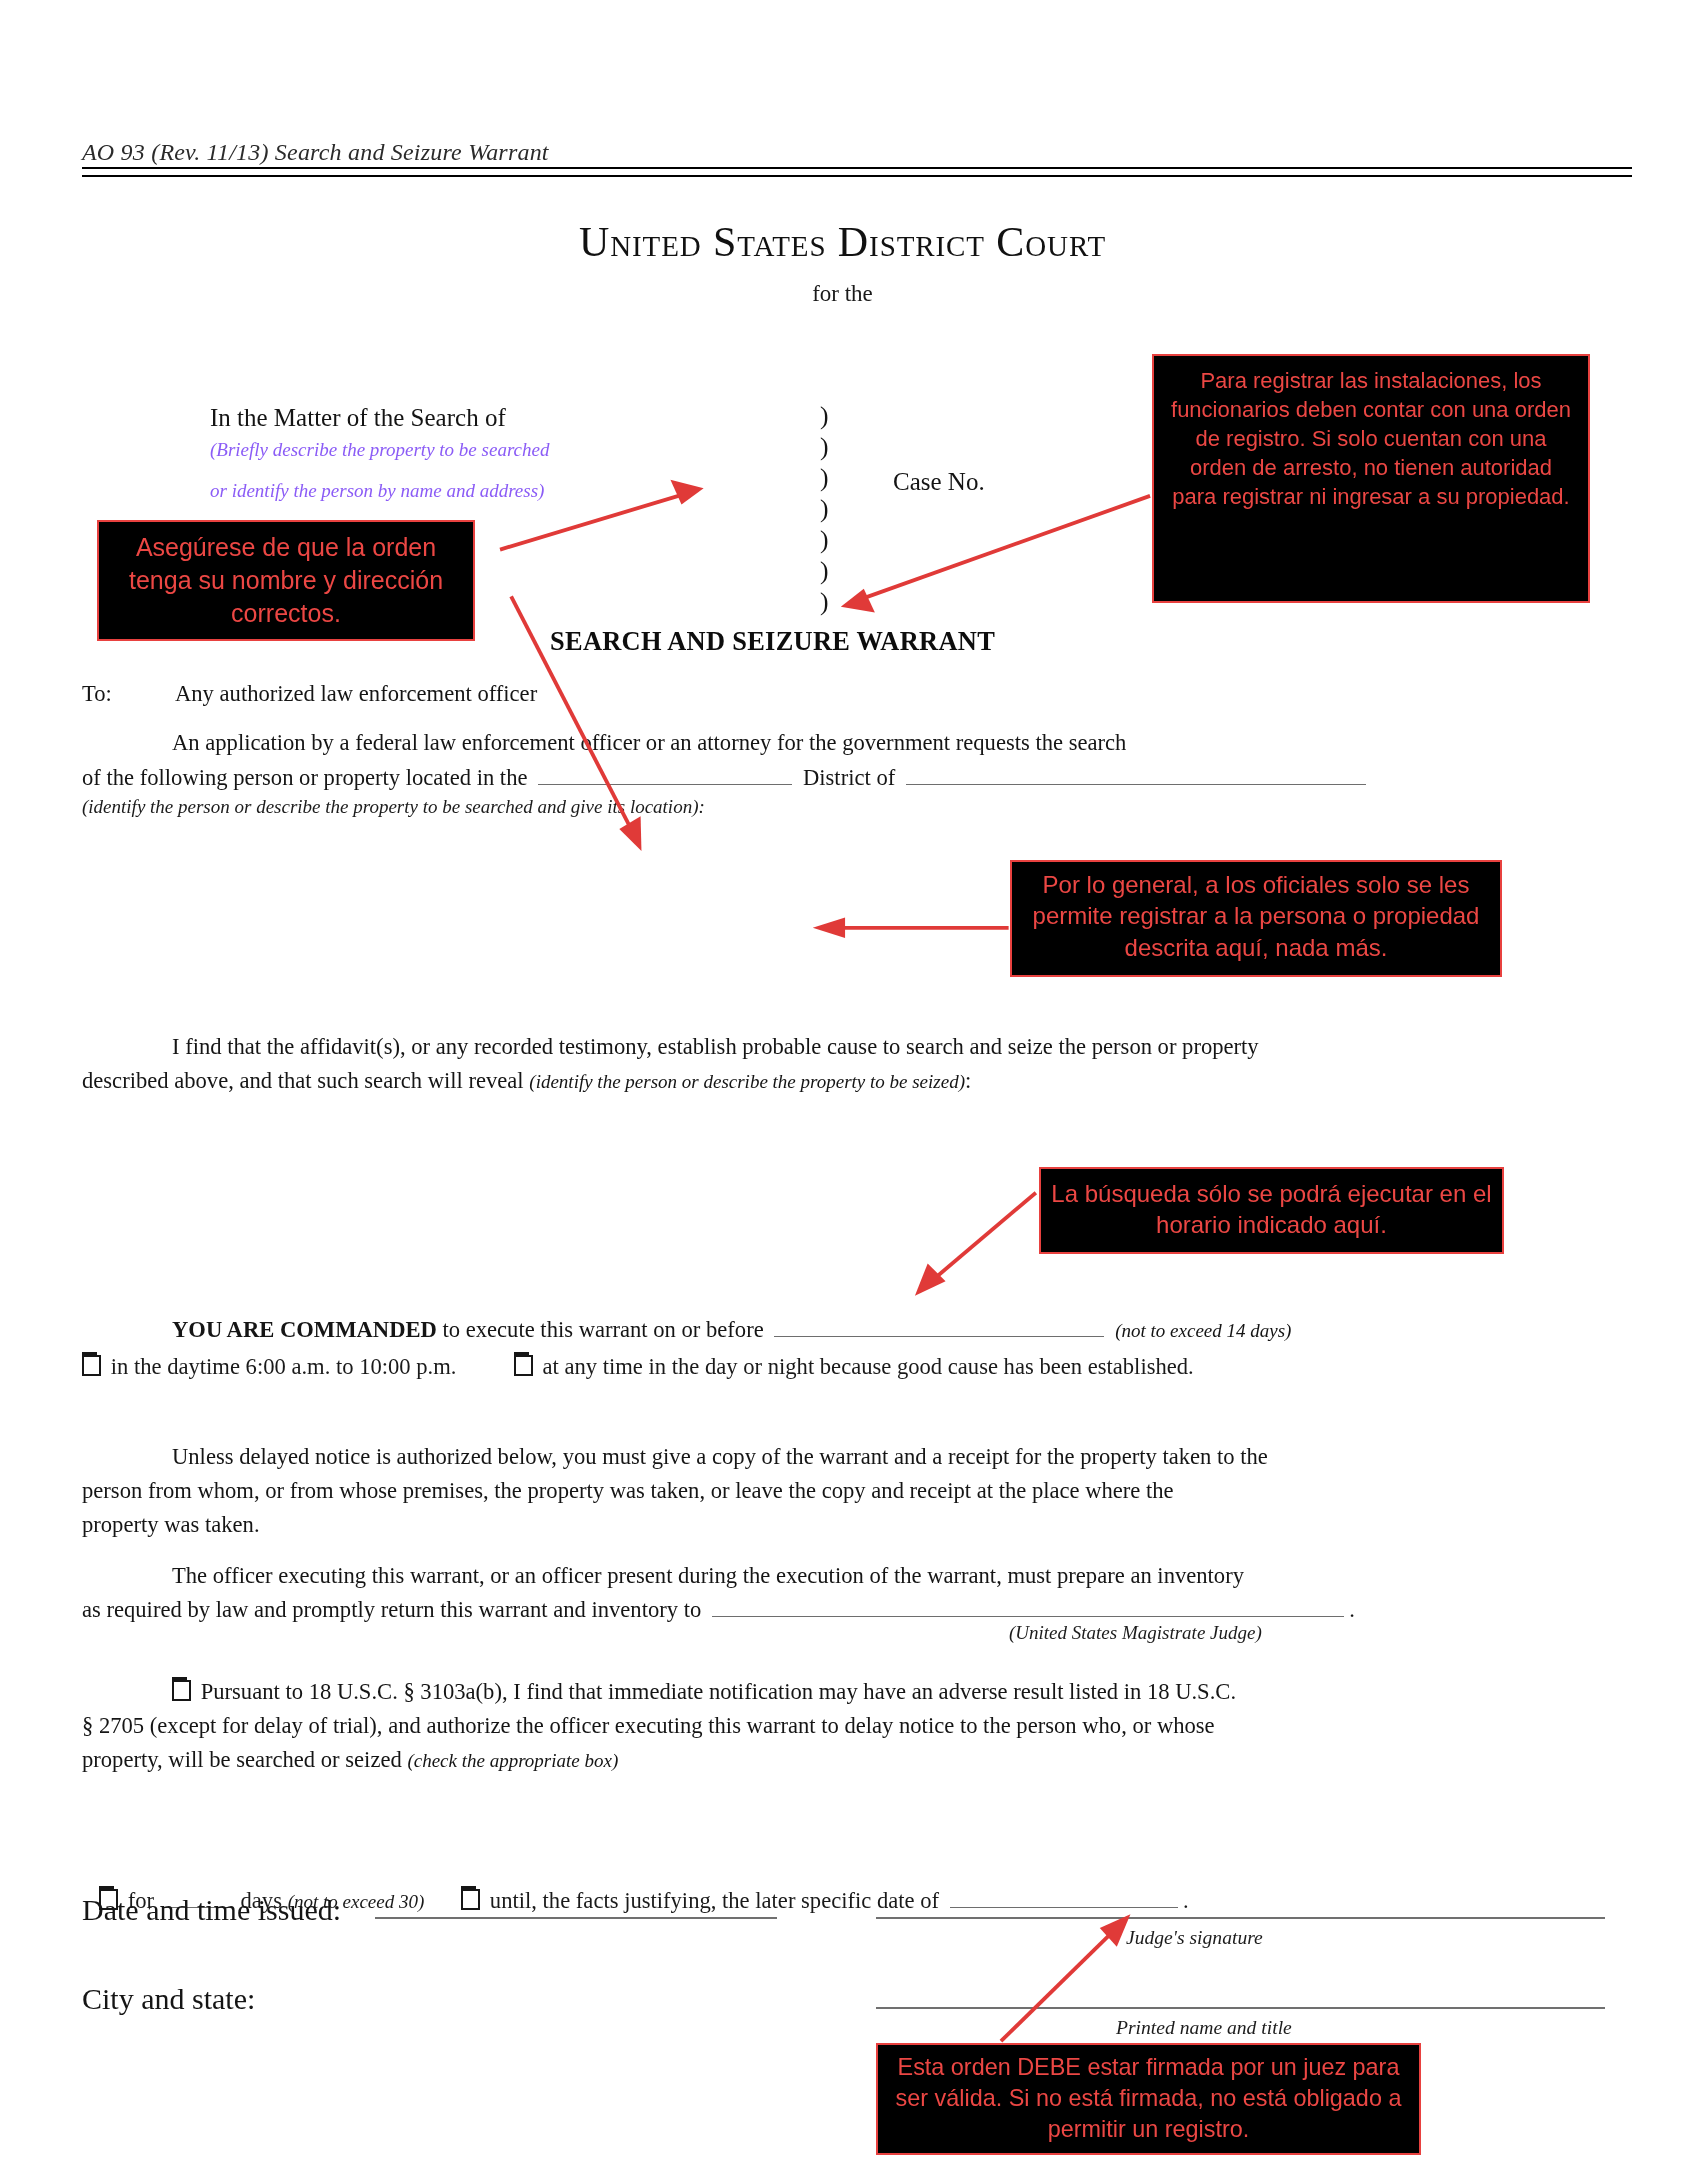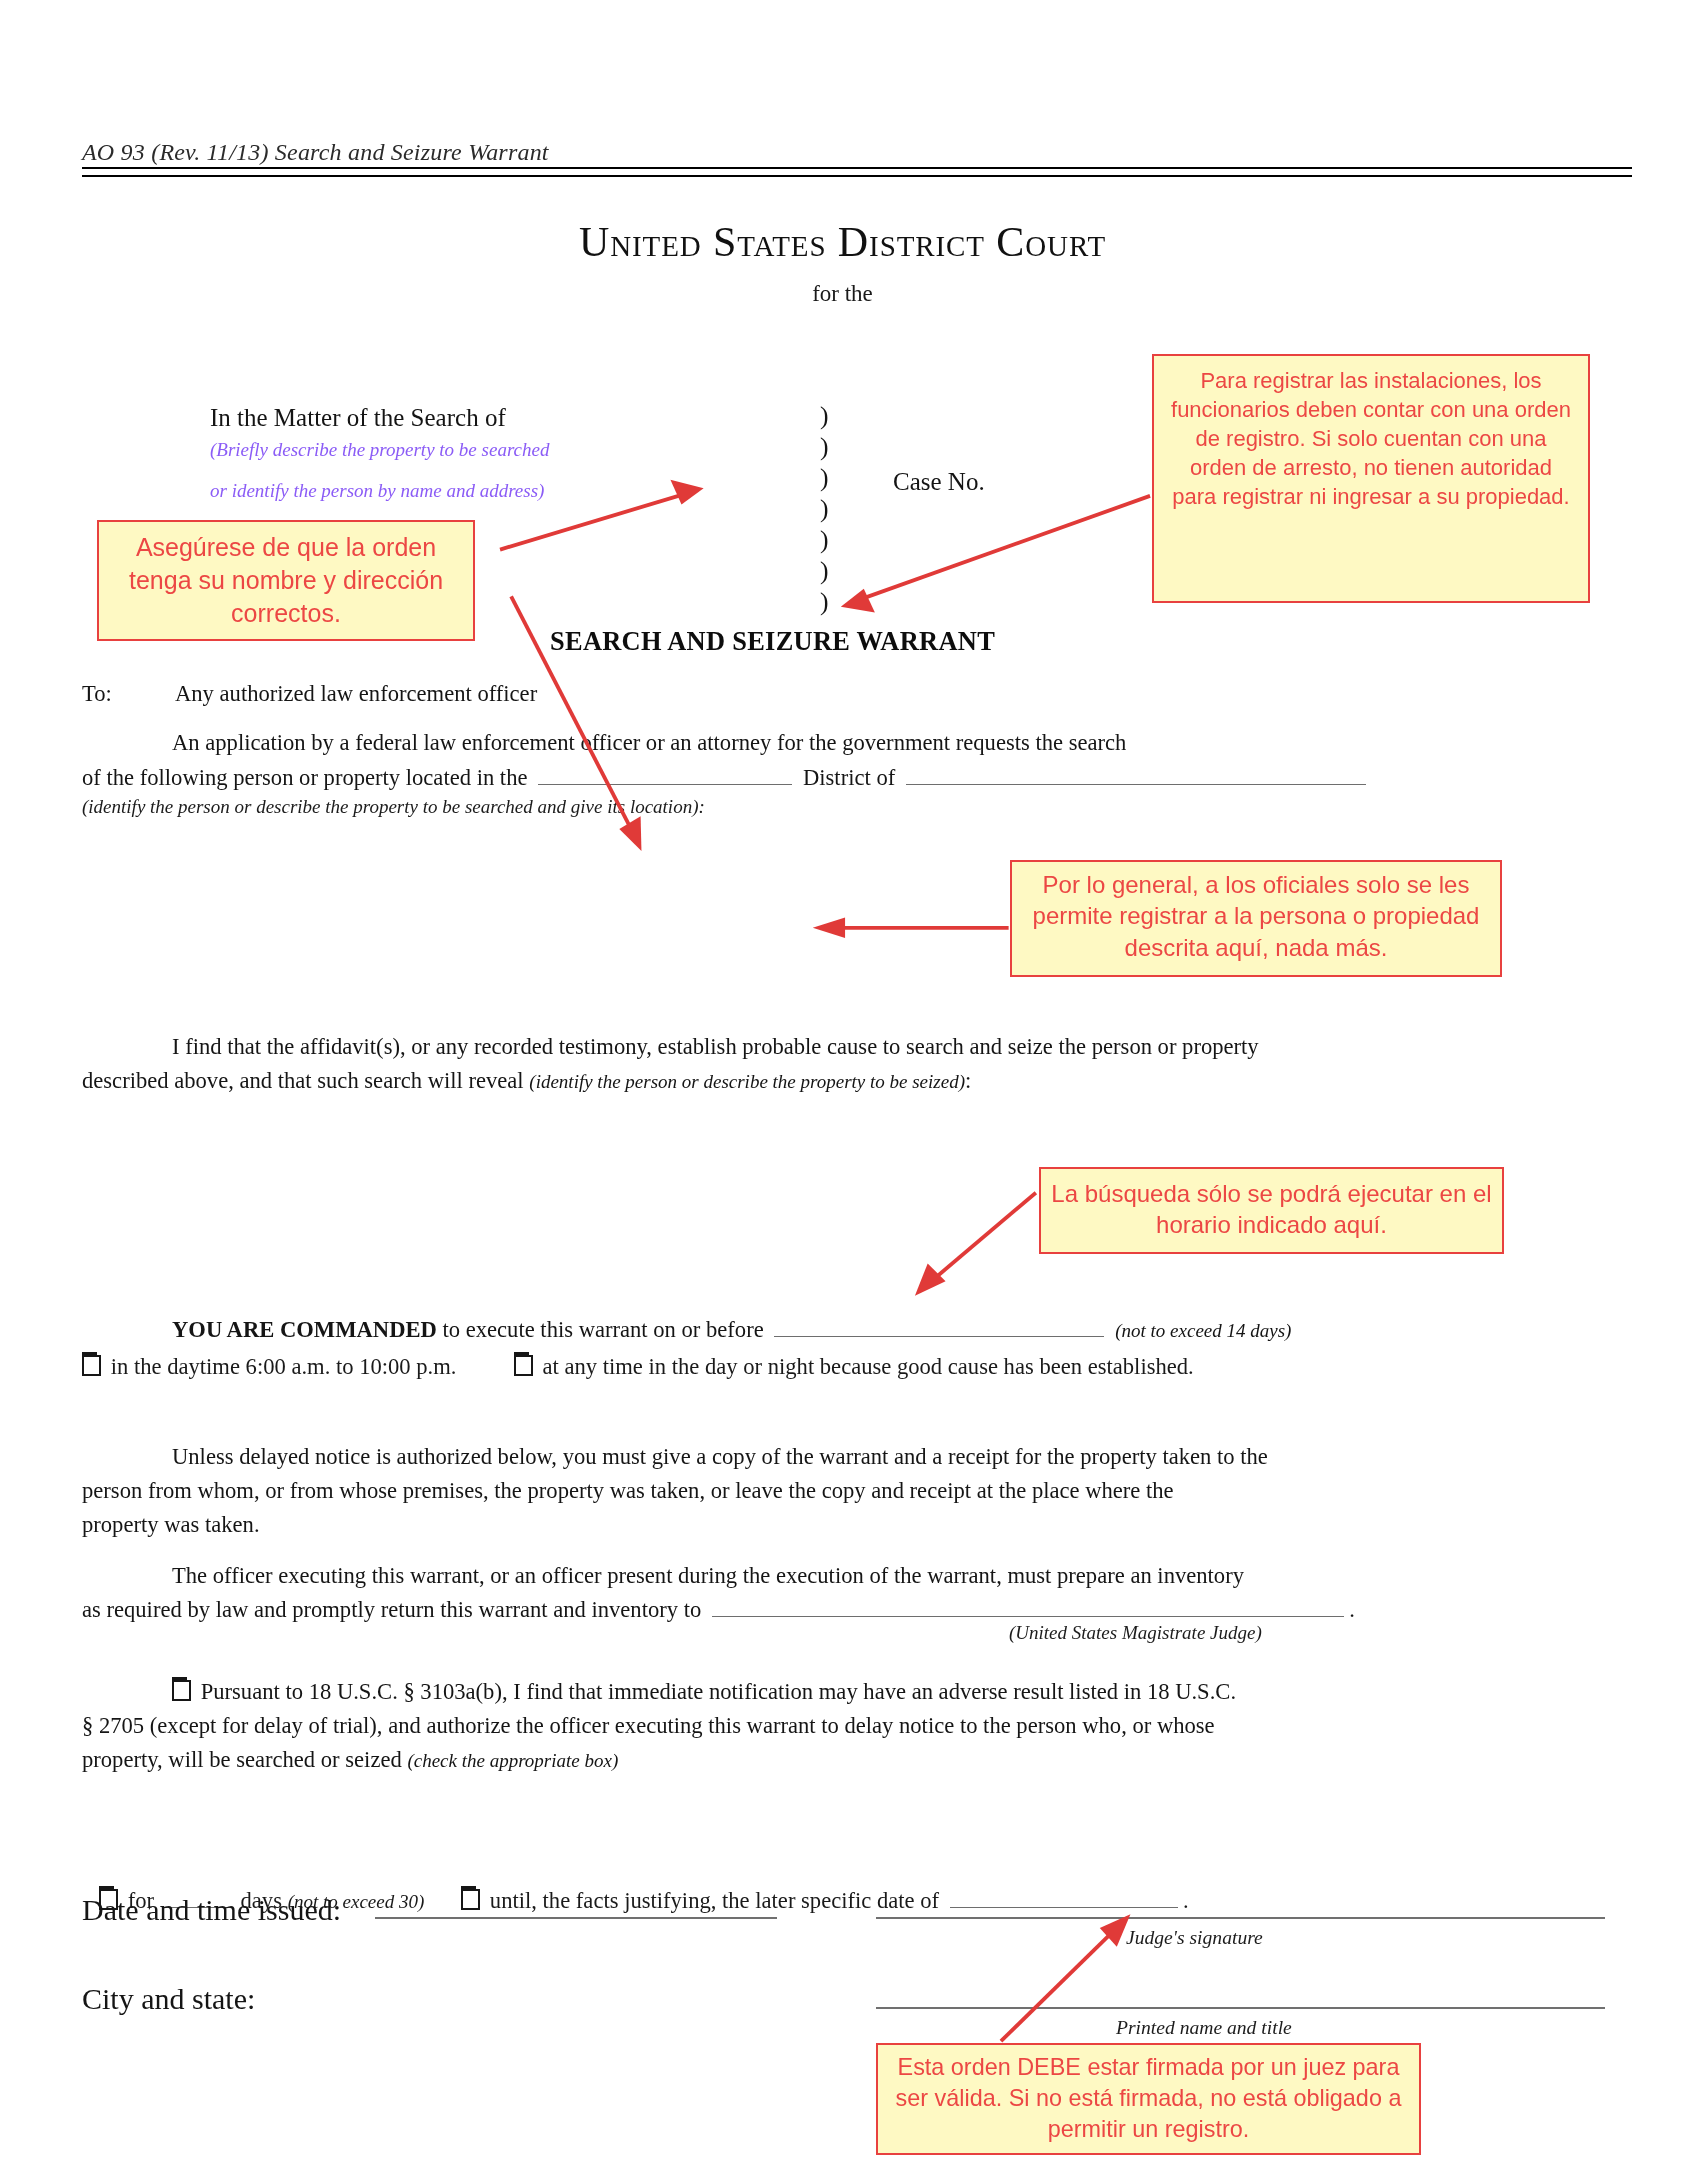--- a/index.html
+++ b/index.html
@@ -110,21 +110,21 @@
   
   .sig-label{position:absolute;font-size:30px;color:#151515;}
   .sig-line{position:absolute;border-bottom:2px solid #707070;height:0;}
   .sig-cap{position:absolute;font-style:italic;font-size:19.6px;color:#1c1c1c;}
 
   
   .note{
     position:absolute;
     border:2.6px solid #e8413f;
     color:#ec4744;
-    background:#fef9c3;
+    background:#000000;
     font-family:"Liberation Sans", sans-serif;
     text-align:center;
     line-height:1.32;
     overflow:hidden;
     box-sizing:border-box;
   }
   .arrow{position:absolute;overflow:visible;pointer-events:none;}
   .arrow line, .arrow polyline{stroke:#e03a38;stroke-width:4.5;fill:none;}
   .arrow polygon{fill:#e03a38;}
 </style>

